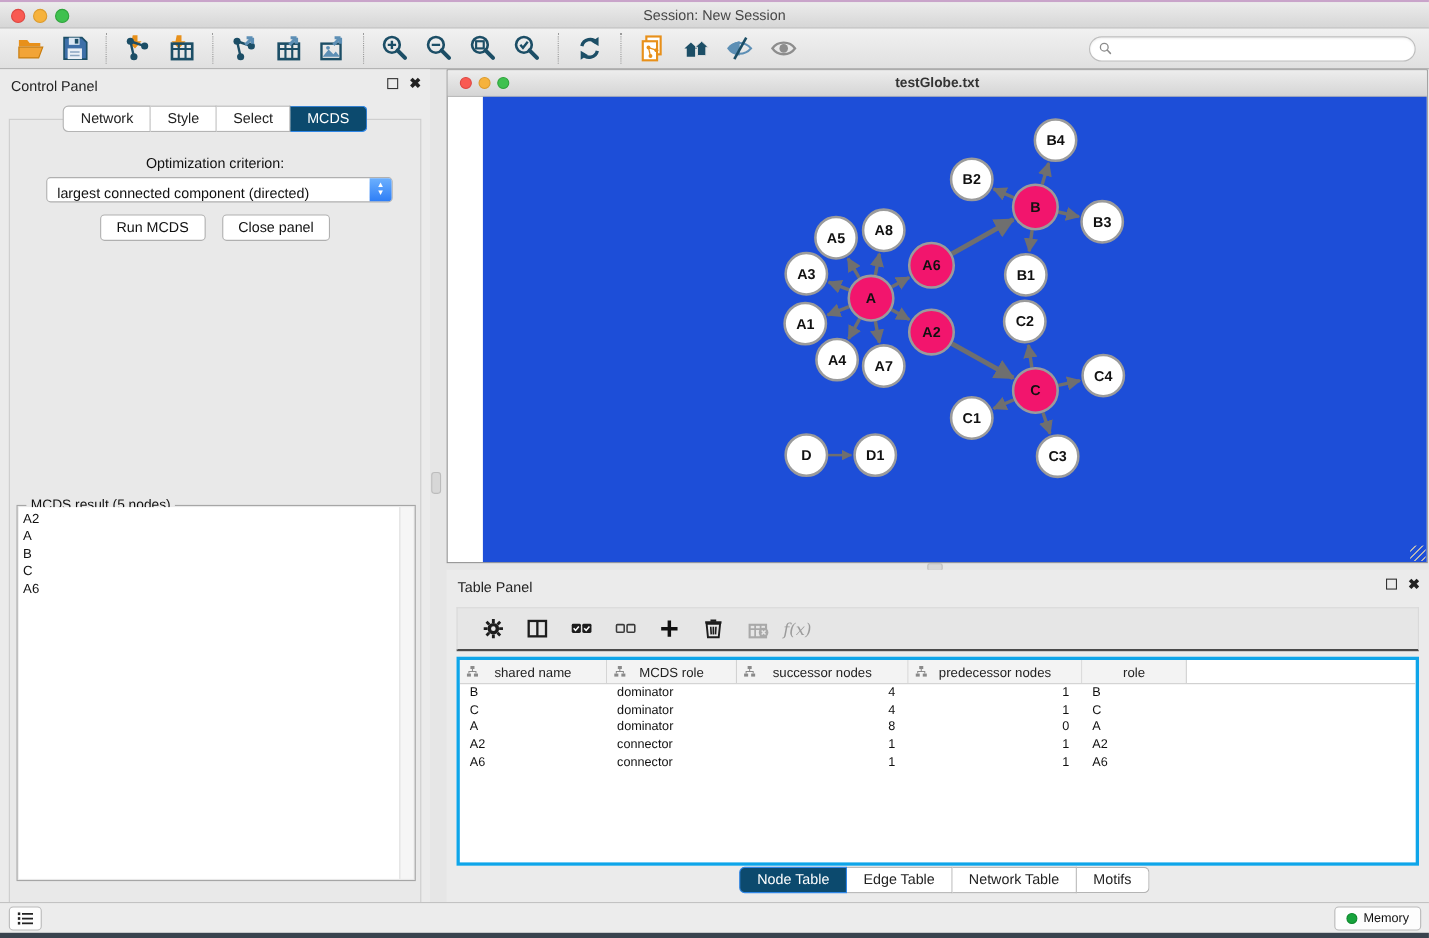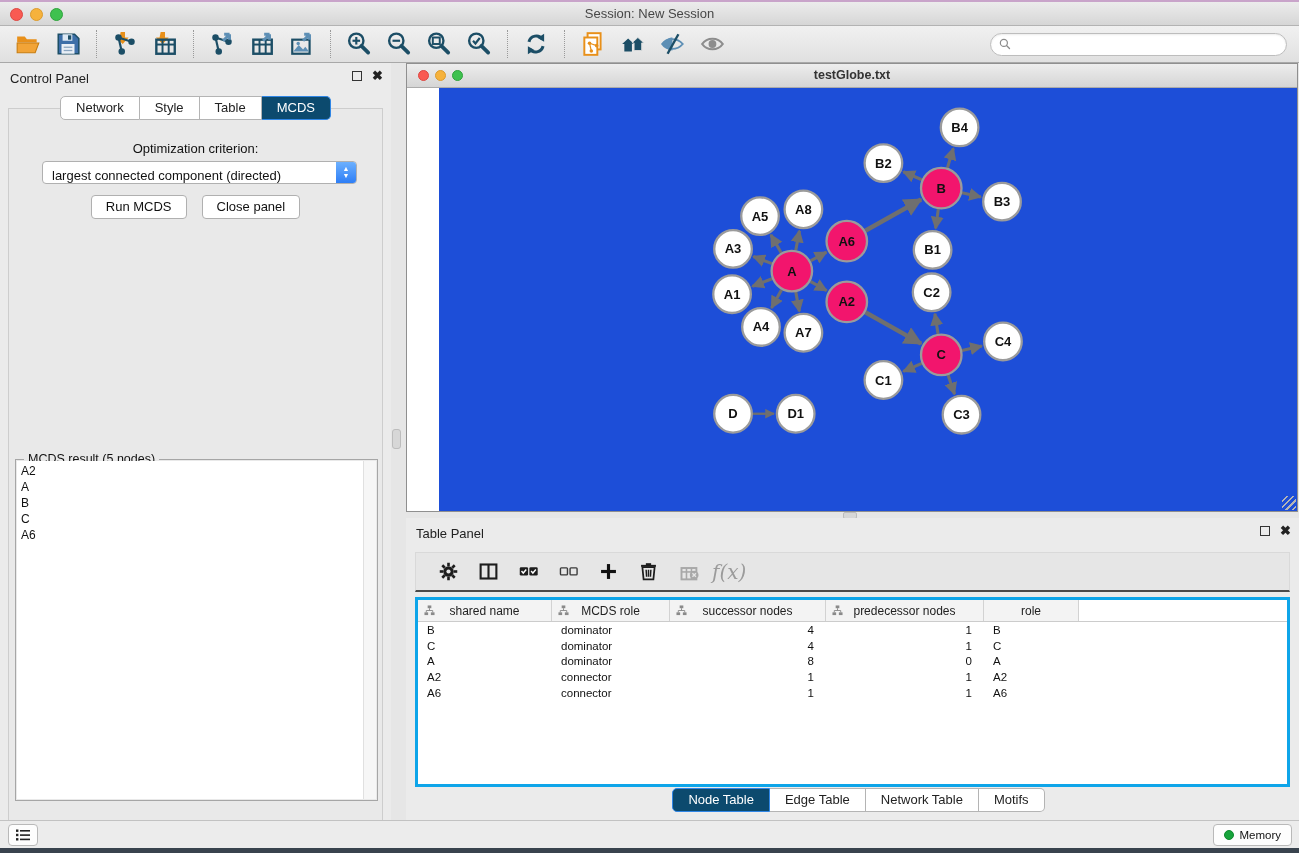--- a/index.html
+++ b/index.html
@@ -84,21 +84,21 @@
   #graph-svg { width:100%; height:100%; }
   #net-grip { position:absolute; right:1px; bottom:1px; width:14px; height:14px;
     background:repeating-linear-gradient(135deg, transparent 0 3px, #b5b5b5 3px 4.5px); }
 
   
   #table-panel { left:406px; top:518px; width:893px; height:302px; background:#ebebeb; }
   #tp-toolbar { position:absolute; left:9px; right:9px; top:34px; height:40px; background:#e6e6e6;
     border:1px solid #d9d9d9; border-bottom:2px solid #4a4a4a;
     display:flex; align-items:center; gap:0; padding-left:12px; }
   .tp-btn { width:40px; height:34px; display:flex; align-items:center; justify-content:center; }
-  .fx-label { font-family:"DejaVu Serif", serif; font-style:italic; font-size:20px; color:#9b9b9b; margin-left:4px; }
+  .fx-label { font-family:"DejaVu Serif", serif; font-style:italic; font-size:15px; color:#9b9b9b; margin-left:4px; }
 
   #data-table { position:absolute; left:9px; right:9px; top:79px; height:190px; background:#fff;
     border:3px solid #0ea5e9; overflow:hidden; }
   .thead { display:flex; height:22px; border-bottom:1px solid #cccccc; font-size:12px; color:#222; }
   .th { background:#f3f3f3; border-right:1px solid #d2d2d2; display:flex; align-items:center;
     justify-content:center; position:relative; gap:5px; }
   .th .col-icon { position:absolute; left:6px; top:5px; }
   .trow { display:flex; height:15.8px; font-size:11.5px; color:#111; align-items:center; }
   .td { padding-left:9px; white-space:nowrap; overflow:hidden; }
   .td.num { text-align:right; padding-right:12px; padding-left:0; }
@@ -279,21 +279,21 @@
 
 <div id="control-panel" class="abs">
   <div class="panel-head">Control Panel</div>
   <div class="panel-icons">
     <div class="float-box"></div>
     <div class="close-x">✖</div>
   </div>
   <div class="seg-tabs" id="cp-tabs">
       <span class="seg-tab">Network</span>
       <span class="seg-tab">Style</span>
-      <span class="seg-tab">Table</span>
+      <span class="seg-tab">Select</span>
       <span class="seg-tab active">MCDS</span>
     </div>
   <div id="cp-content">
     <div id="opt-label">Optimization criterion:</div>
     <div id="opt-select">
       <span class="sel-text">largest connected component (directed)</span>
       <span class="sel-stepper">
           <span>▲</span>
           <span>▼</span>
         </span>

